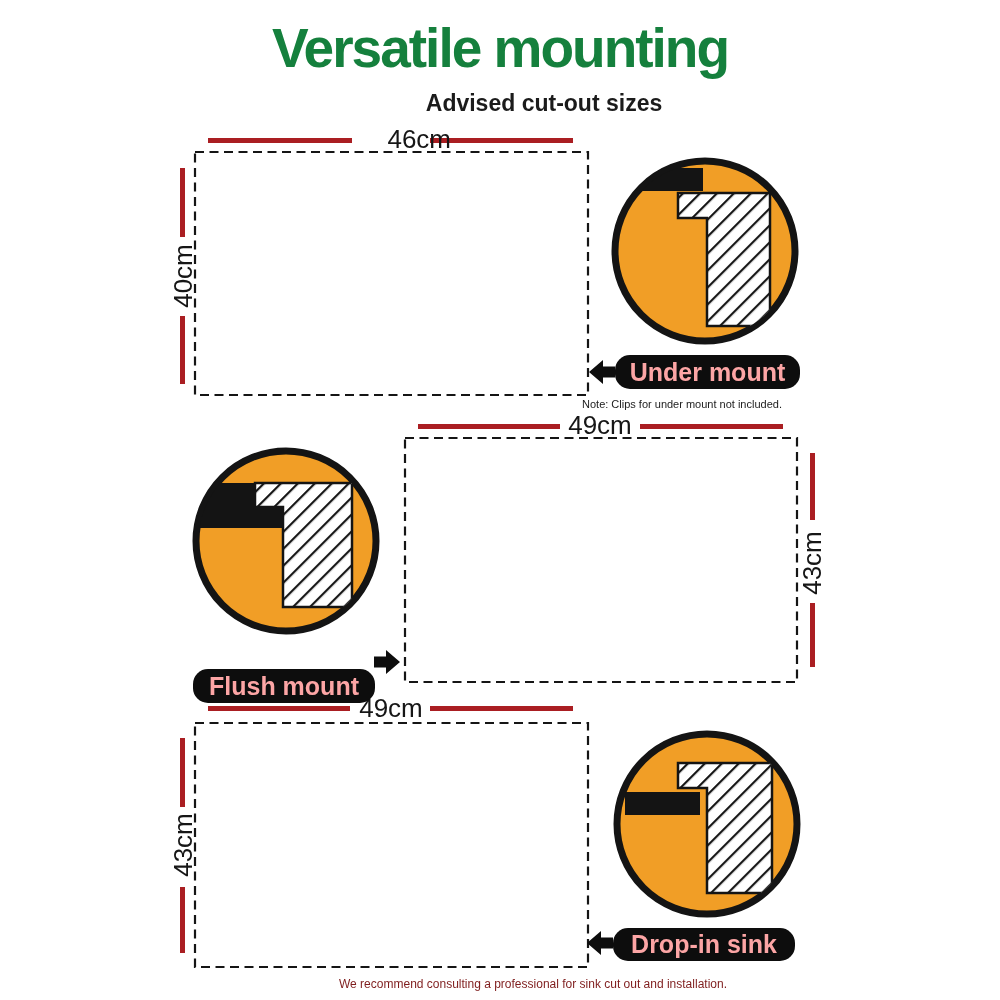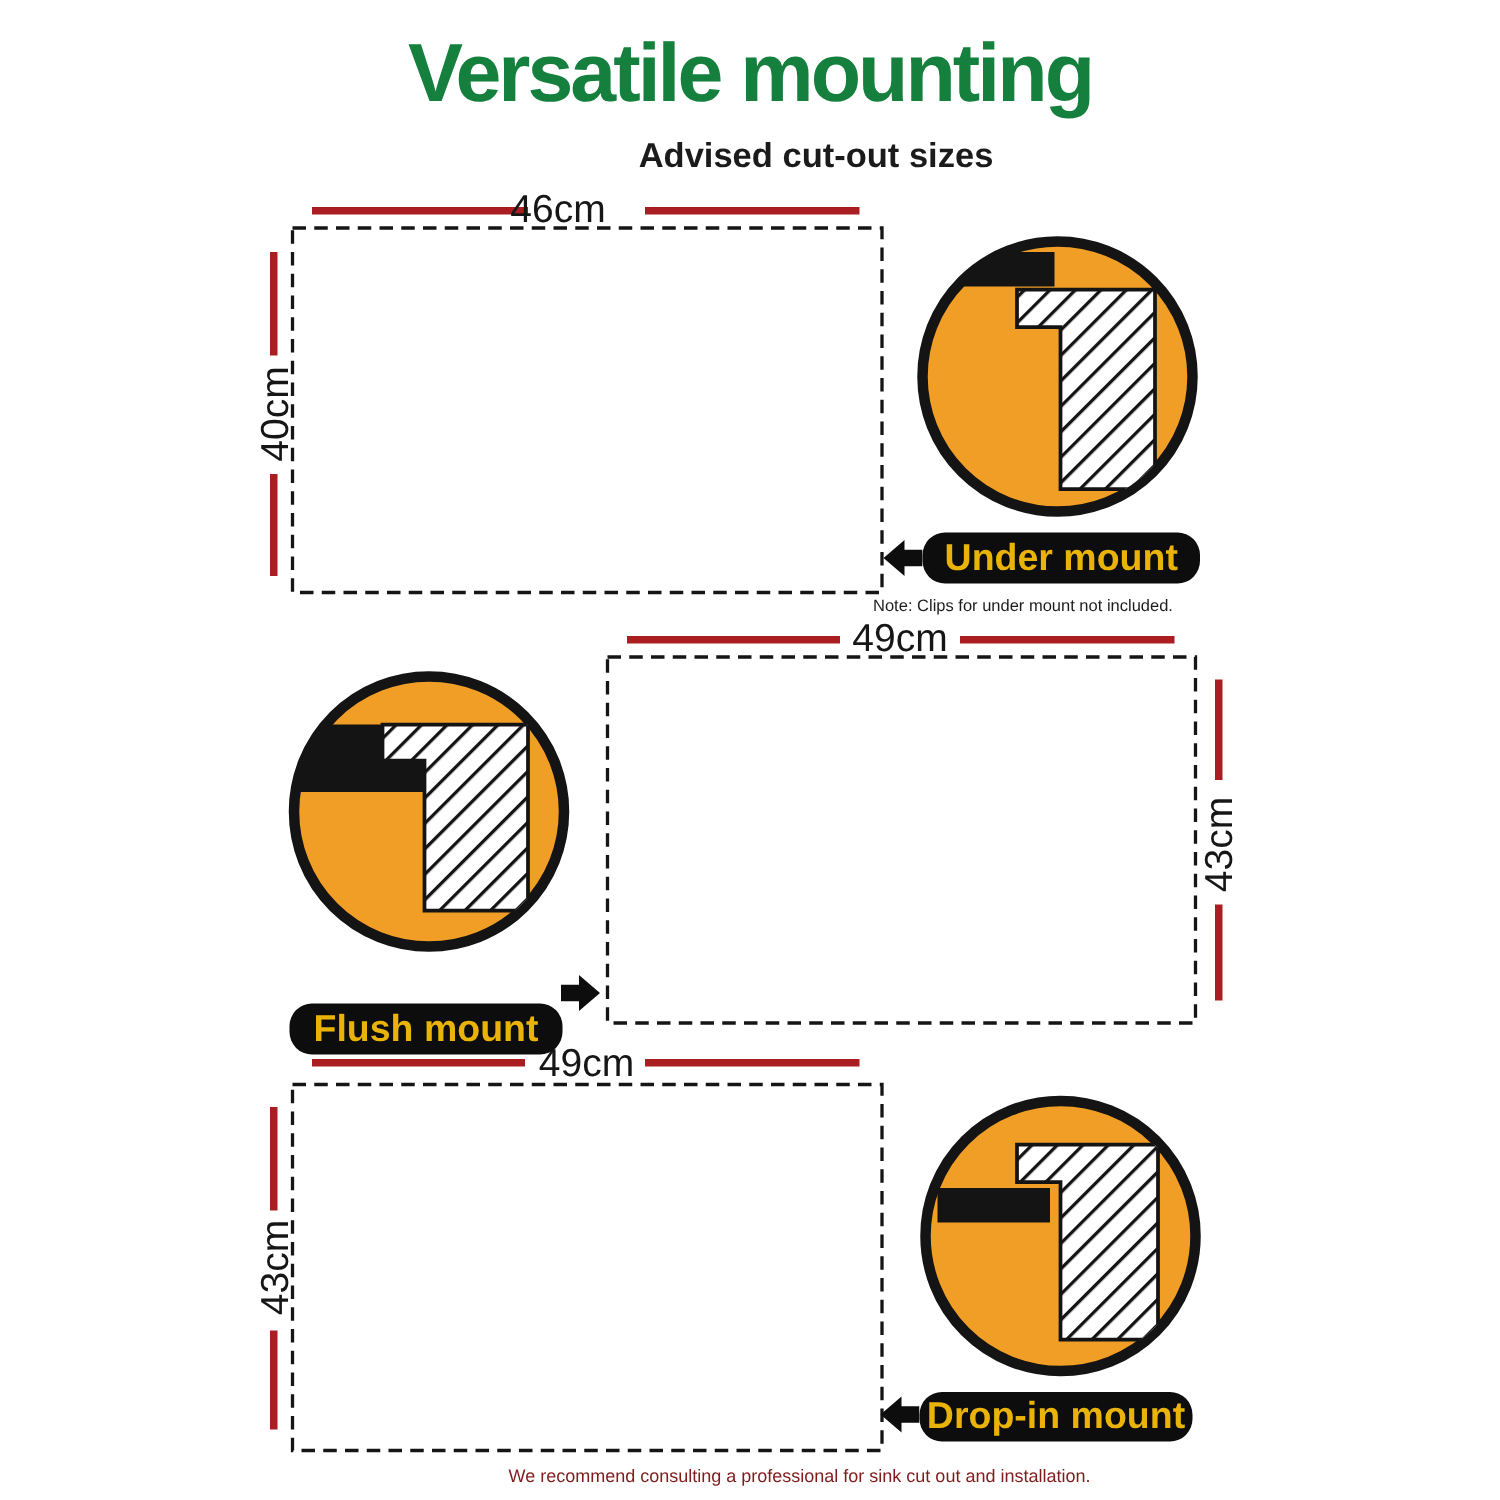--- a/index.html
+++ b/index.html
@@ -9,21 +9,21 @@
          font-size:55px;font-weight:bold;letter-spacing:-2px;color:#15803d;}
   .subtitle{position:absolute;left:0;top:90px;width:1000px;text-align:center;
             font-size:23px;font-weight:bold;color:#1b1b1b;letter-spacing:0px;padding-left:44px;}
   .canvas{position:absolute;left:0;top:0;}
   .dim{position:absolute;width:120px;height:30px;line-height:30px;text-align:center;
        font-size:26px;color:#161616;}
   .dim.vert{transform:rotate(-90deg);transform-origin:center center;}
   .mount-svg{position:absolute;}
   .pill{position:absolute;height:34px;background:#0d0d0d;border-radius:15px;
         display:flex;align-items:center;justify-content:center;
-        color:#eab308;font-size:25px;font-weight:bold;}
+        color:#fca5a5;font-size:25px;font-weight:bold;}
   .arrow{position:absolute;}
   .note{position:absolute;left:576px;top:398px;width:212px;text-align:center;
         font-size:11px;color:#1c1c1c;}
   .footer{position:absolute;left:0;top:977px;width:1000px;text-align:center;
           font-size:12px;color:#7f1d1d;margin-left:33px;}
 </style>
 </head>
 <body>
 
 <div class="page">
@@ -52,21 +52,21 @@
     </g>
 
     <g fill="#AA1E22">
       <rect x="208" y="706" width="142" height="5"></rect>
       <rect x="430" y="706" width="143" height="5"></rect>
       <rect x="180" y="738" width="5" height="69"></rect>
       <rect x="180" y="887" width="5" height="66"></rect>
     </g>
   </svg>
 
-  <div class="dim" style="left:312px;top:124px;">46cm</div>
+  <div class="dim" style="left:331px;top:124px;text-align:right;">46cm</div>
   <div class="dim vert" style="left:123px;top:261px;">40cm</div>
   <div class="dim" style="left:540px;top:410px;">49cm</div>
   <div class="dim vert" style="left:752px;top:548px;">43cm</div>
   <div class="dim" style="left:331px;top:693px;">49cm</div>
   <div class="dim vert" style="left:123px;top:830px;">43cm</div>
 
   <svg class="mount-svg" style="left:605px;top:151px;" width="200" height="200">
     <defs>
       <pattern id="hatchU" width="12" height="12" patternUnits="userSpaceOnUse" patternTransform="rotate(-45)">
         <rect width="12" height="2.2" fill="#141414"></rect>
@@ -124,17 +124,17 @@
   <div class="note">Note: Clips for under mount not included.</div>
 
   <div class="pill" style="left:193px;top:645px;width:182px;margin-top:24px;">Flush mount</div>
   <svg class="arrow" style="left:374px;top:648px;" width="26" height="28">
     <polygon points="26,14 12,2 12,8.5 0,8.5 0,19.5 12,19.5 12,26" fill="#0d0d0d"></polygon>
   </svg>
 
   <svg class="arrow" style="left:587px;top:929px;" width="26" height="28">
     <polygon points="0,14 14,2 14,8.5 26,8.5 26,19.5 14,19.5 14,26" fill="#0d0d0d"></polygon>
   </svg>
-  <div class="pill" style="left:613px;top:928px;width:182px;height:33px;">Drop-in mount</div>
+  <div class="pill" style="left:613px;top:928px;width:182px;height:33px;">Drop-in sink</div>
 
   <div class="footer">We recommend consulting a professional for sink cut out and installation.</div>
 
 </div>
 
 </body></html>

